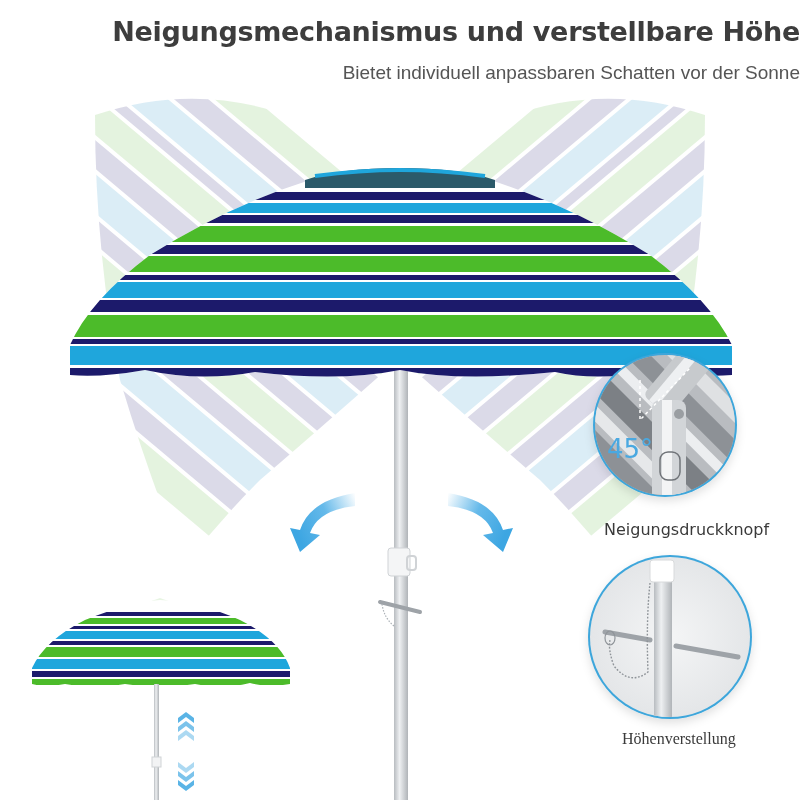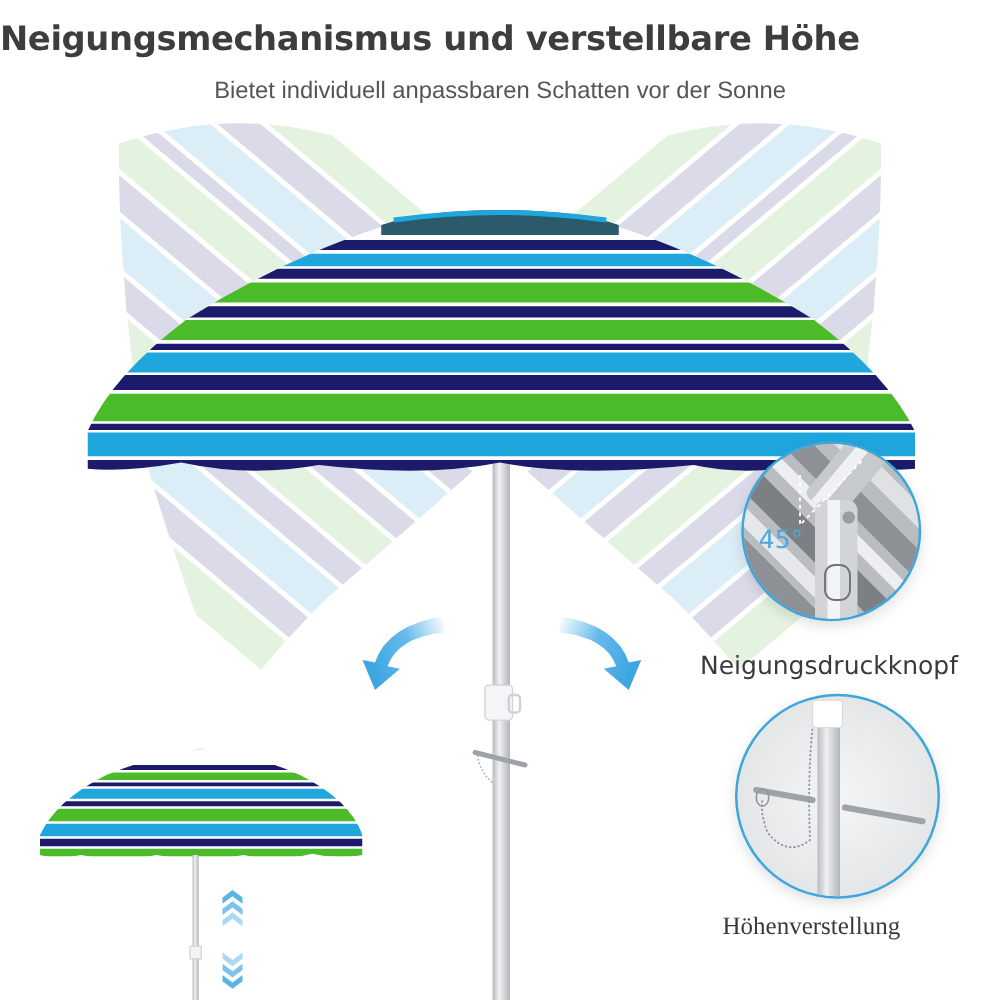--- a/index.html
+++ b/index.html
@@ -1,23 +1,23 @@
 <!DOCTYPE html>
 <html><head>
 <meta charset="utf-8">
 <style>
   html, body { margin: 0; padding: 0; }
   body { width: 800px; height: 800px; background: #ffffff; overflow: hidden; position: relative; font-family: "DejaVu Sans", "Liberation Sans", sans-serif; }
-  .title { position: absolute; left: 0; right: 0; top: 16px; text-align: left; font-size: 27px; font-weight: bold; color: #3d3d3d; letter-spacing: -0.3px; }
-  .subtitle { position: absolute; left: 0; right: 0; top: 62px; text-align: center; font-size: 19px; color: #555555; font-family: "Liberation Sans", sans-serif; }
+  .title { position: absolute; left: 0; right: 0; top: 16px; text-align: right; font-size: 27px; font-weight: bold; color: #3d3d3d; letter-spacing: -0.3px; }
+  .subtitle { position: absolute; left: 0; right: 0; top: 62px; text-align: right; font-size: 19px; color: #555555; font-family: "Liberation Sans", sans-serif; }
   .scene { position: absolute; left: 0; top: 0; width: 800px; height: 800px; }
-  .label { position: absolute; font-size: 20px; color: #3a3a3a; font-family: "DejaVu Sans", sans-serif; }
+  .label { position: absolute; font-size: 16px; color: #3a3a3a; font-family: "DejaVu Sans", sans-serif; margin-left: 44px; }
   .label-tilt { left: 560px; top: 520px; }
   .label-height { left: 578px; top: 730px; font-family: Liberation Serif, serif; }
-  .deg { position: absolute; left: 607px; top: 419px; font-size: 20px; color: #4aa8e0; font-family: "DejaVu Sans", sans-serif; }
+  .deg { position: absolute; left: 607px; top: 434px; font-size: 26px; color: #4aa8e0; font-family: "DejaVu Sans", sans-serif; }
 </style>
 </head>
 <body>
 
 <svg class="scene" viewBox="0 0 800 800" xmlns="http://www.w3.org/2000/svg">
   <defs>
     <clipPath id="canopyClip">
       <path d="M70 345 Q90 300 150 255 Q230 205 310 180 L490 180 Q570 205 650 255 Q710 300 732 345 L732 375 Q700 378 655 370 Q600 382 555 372 Q460 382 400 370 Q340 382 255 372 Q200 382 145 370 Q100 378 70 375 Z"></path>
     </clipPath>
     <clipPath id="smallCanopyClip">

